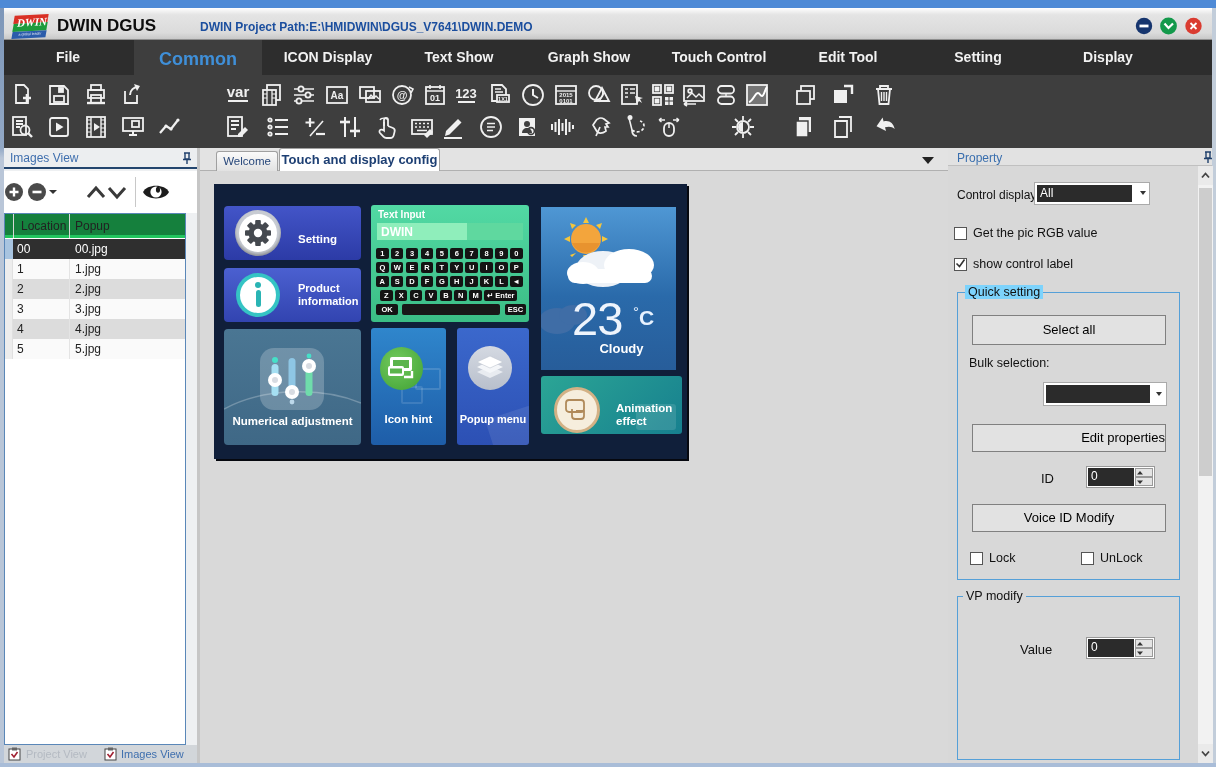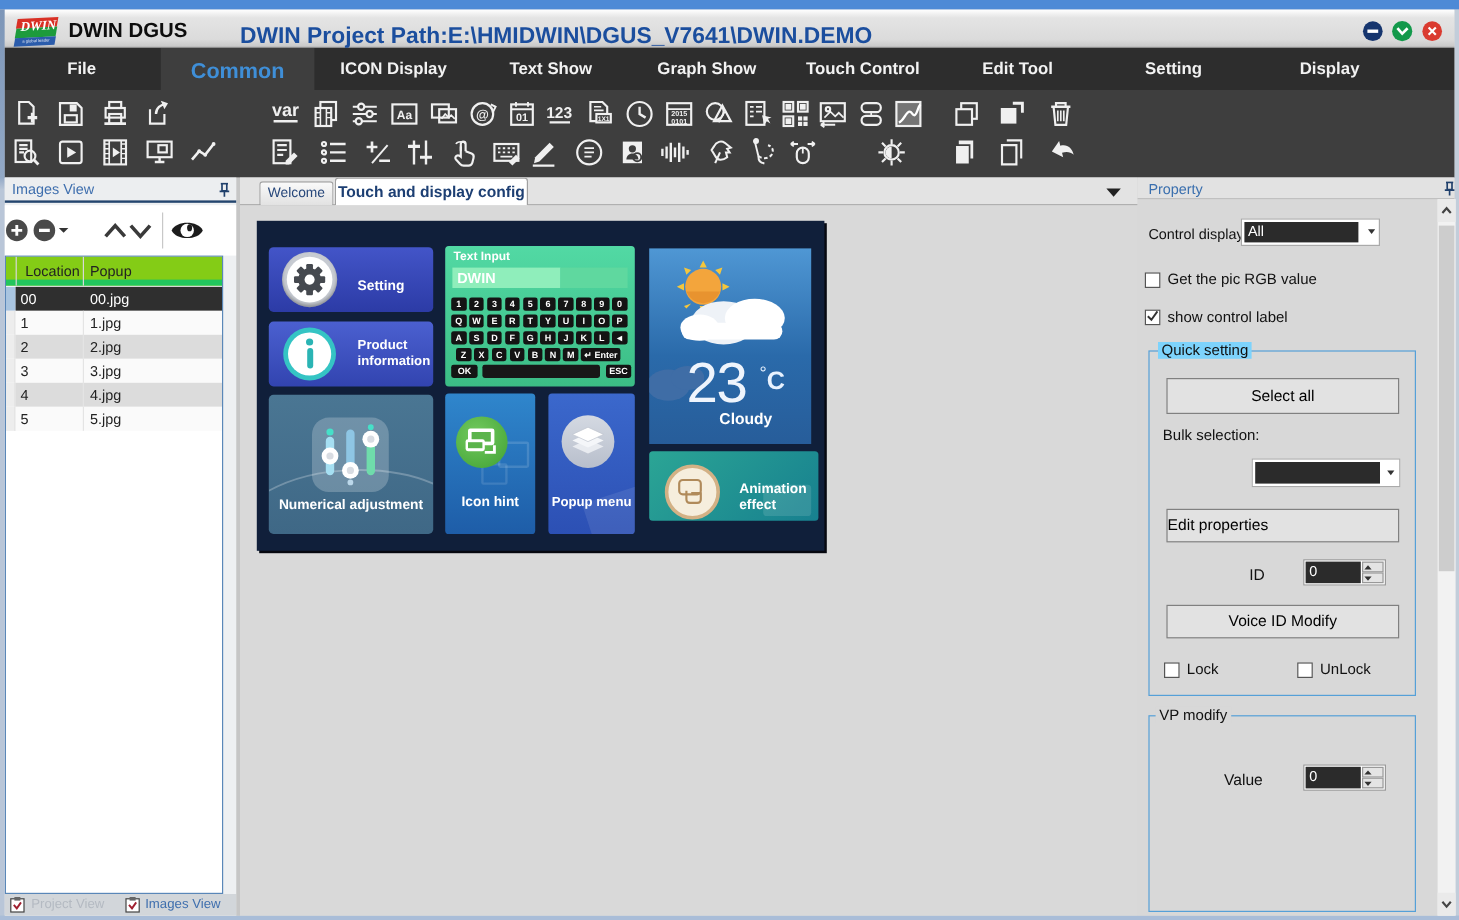--- a/index.html
+++ b/index.html
@@ -15,21 +15,21 @@
 <div class="abs" style="left:0;top:763px;width:1216px;height:4px;background:#a9bdd8"></div>
 <div class="abs" style="left:4px;top:8px;width:1208px;height:32px;background:linear-gradient(180deg,#ffffff 0,#e4e4e4 22%,#dbdbdb 80%,#c8c8c8 100%);border-bottom:1px solid #8e8e8e">
 <div class="abs" style="left:8px;top:7px;width:38px;height:23px;transform:skewY(-3deg)">
 <div class="abs" style="left:2px;top:0;width:34px;height:8px;background:#d93025;transform:skewX(-10deg)"></div>
 <div class="abs" style="left:1px;top:8px;width:34px;height:8px;background:#1d9b3c;transform:skewX(-10deg)"></div>
 <div class="abs" style="left:0;top:16px;width:34px;height:7px;background:#2b5cab;transform:skewX(-10deg)"></div>
 <div class="abs" style="left:4px;top:1px;width:32px;height:14px;color:#fff;font:italic bold 11px 'Liberation Serif',serif;text-align:center">DWIN</div>
 <div class="abs" style="left:4px;top:17px;width:28px;height:5px;color:#dfe6f2;font:3.5px 'Liberation Sans';text-align:center">a global leader</div>
 </div>
 <div class="abs" style="left:53px;top:8px;font-weight:bold;font-size:17px;color:#0d0d0d">DWIN DGUS</div>
-<div class="abs" style="left:196px;top:12px;font-weight:bold;font-size:19px;color:#1b4e9e">DWIN Project Path:E:\HMIDWIN\DGUS_V7641\DWIN.DEMO</div>
+<div class="abs" style="left:196px;top:12px;font-weight:bold;font-size:12px;color:#1b4e9e">DWIN Project Path:E:\HMIDWIN\DGUS_V7641\DWIN.DEMO</div>
 <svg class="abs" style="left:1131px;top:9px" width="76" height="18" viewBox="0 0 76 18">
 <circle cx="9" cy="9" r="8.2" fill="#16356e"></circle>
       <rect x="4.5" y="7.6" width="9" height="2.8" fill="#fff"></rect>
 <circle cx="33.5" cy="9" r="8.4" fill="#13994b"></circle>
       <path d="M29.5 6.5l4 4.5 4.5-4.5" stroke="#fff" stroke-width="2.2" fill="none"></path>
 <circle cx="58.5" cy="9" r="8.2" fill="#da3b30"></circle>
       <path d="M55.5 6l6 6m0-6l-6 6" stroke="#fff" stroke-width="1.8"></path>
 </svg>
 </div>
 <div class="abs" style="left:4px;top:40px;width:1208px;height:35px;background:#2d2d2d"></div>
@@ -293,21 +293,21 @@
 <path d="M45 19l4 4 4-4z" fill="#333"></path>
 <path d="M84 26l8-9 8 9" stroke="#3a3a3a" stroke-width="3" fill="none"></path>
 <path d="M105 17l8 9 8-9" stroke="#3a3a3a" stroke-width="3" fill="none"></path>
 <path d="M131.5 6v30" stroke="#c8c8c8" stroke-width="1"></path>
 <path d="M139 21c4-8.5 22-8.5 26 0c-4 8.5-22 8.5-26 0z" fill="#1c1c1c"></path>
         <circle cx="152" cy="21" r="5.6" fill="#fff"></circle>
         <ellipse cx="154" cy="18.8" rx="2.1" ry="3" fill="#1c1c1c"></ellipse>
 </svg>
 </div>
 <div class="abs" style="left:0;top:65px;width:182px;height:532px;background:#fff;border:1px solid #5a87b8">
-<div class="abs" style="left:0;top:0;width:180px;height:24px;background:#84cc16;border-bottom:5px solid #22c55e">
+<div class="abs" style="left:0;top:0;width:180px;height:24px;background:#15803d;border-bottom:3px solid #22c55e">
         <div class="abs" style="left:16px;top:5px;font-size:12px;color:#222">Location</div>
         <div class="abs" style="left:70px;top:5px;font-size:12px;color:#222">Popup</div>
         <div class="abs" style="left:8px;top:0;width:1px;height:24px;background:#d8d8d8"></div>
         <div class="abs" style="left:64px;top:0;width:1px;height:24px;background:#d8d8d8"></div>
       </div>
 <div class="abs" style="left:0;top:25px;width:8px;height:20px;background:#a8c4e0"></div>
 <div class="abs" style="left:8px;top:25px;width:172px;height:20px;background:#2f2f2f;color:#fff">
         <span class="abs" style="left:4px;top:3px;font-size:12px">00</span>
         <span class="abs" style="left:62px;top:3px;font-size:12px">00.jpg</span>
       </div>
@@ -500,21 +500,21 @@
     </div>
     <div class="abs" style="left:25px;top:109px">show control label</div>
 <div class="abs" style="left:9px;top:144px;width:223px;height:288px;border:1px solid #55a0d8"></div>
 <div class="abs" style="left:17px;top:137px;background:#7dd3fc;padding:0 3px">Quick setting</div>
 <div class="abs" style="left:24px;top:167px;width:194px;height:30px;background:#e2e2e2;border:1px solid #808080;text-align:center;font-size:13px;color:#000;line-height:28px">Select all</div>
 <div class="abs" style="left:21px;top:208px">Bulk selection:</div>
 <div class="abs" style="left:95px;top:234px;width:124px;height:24px;background:#fff;border:1px solid #aaa">
       <div class="abs" style="left:2px;top:2px;width:104px;height:18px;background:#2b2b2b"></div>
       <div class="abs" style="left:112px;top:9px;width:0;height:0;border-left:3.5px solid transparent;border-right:3.5px solid transparent;border-top:4.5px solid #333"></div>
     </div>
-<div class="abs" style="left:24px;top:276px;width:194px;height:28px;background:#e2e2e2;border:1px solid #808080;text-align:left;font-size:13px;color:#000;line-height:26px">Edit properties</div>
+<div class="abs" style="left:24px;top:276px;width:194px;height:28px;background:#e2e2e2;border:1px solid #808080;text-align:right;font-size:13px;color:#000;line-height:26px">Edit properties</div>
 <div class="abs" style="left:93px;top:323px;font-size:13px">ID</div>
 <div class="abs" style="left:138px;top:318px;width:69px;height:22px;background:#fff;border:1px solid #999">
       <div class="abs" style="left:1px;top:1px;width:46px;height:18px;background:#2b2b2b;color:#fff;font-size:12px;padding:1px 0 0 3px">0</div>
       <div class="abs" style="left:48px;top:1px;width:18px;height:9px;background:#e4e4e4;border:1px solid #999;text-align:center">
         <svg width="8" height="6" viewBox="0 0 8 6" style="margin-top:1px">
           <path d="M1 4.5L4 1l3 3.5z" fill="#333"></path>
         </svg>
       </div>
       <div class="abs" style="left:48px;top:10px;width:18px;height:9px;background:#e4e4e4;border:1px solid #999;text-align:center">
         <svg width="8" height="6" viewBox="0 0 8 6" style="margin-top:1px">

